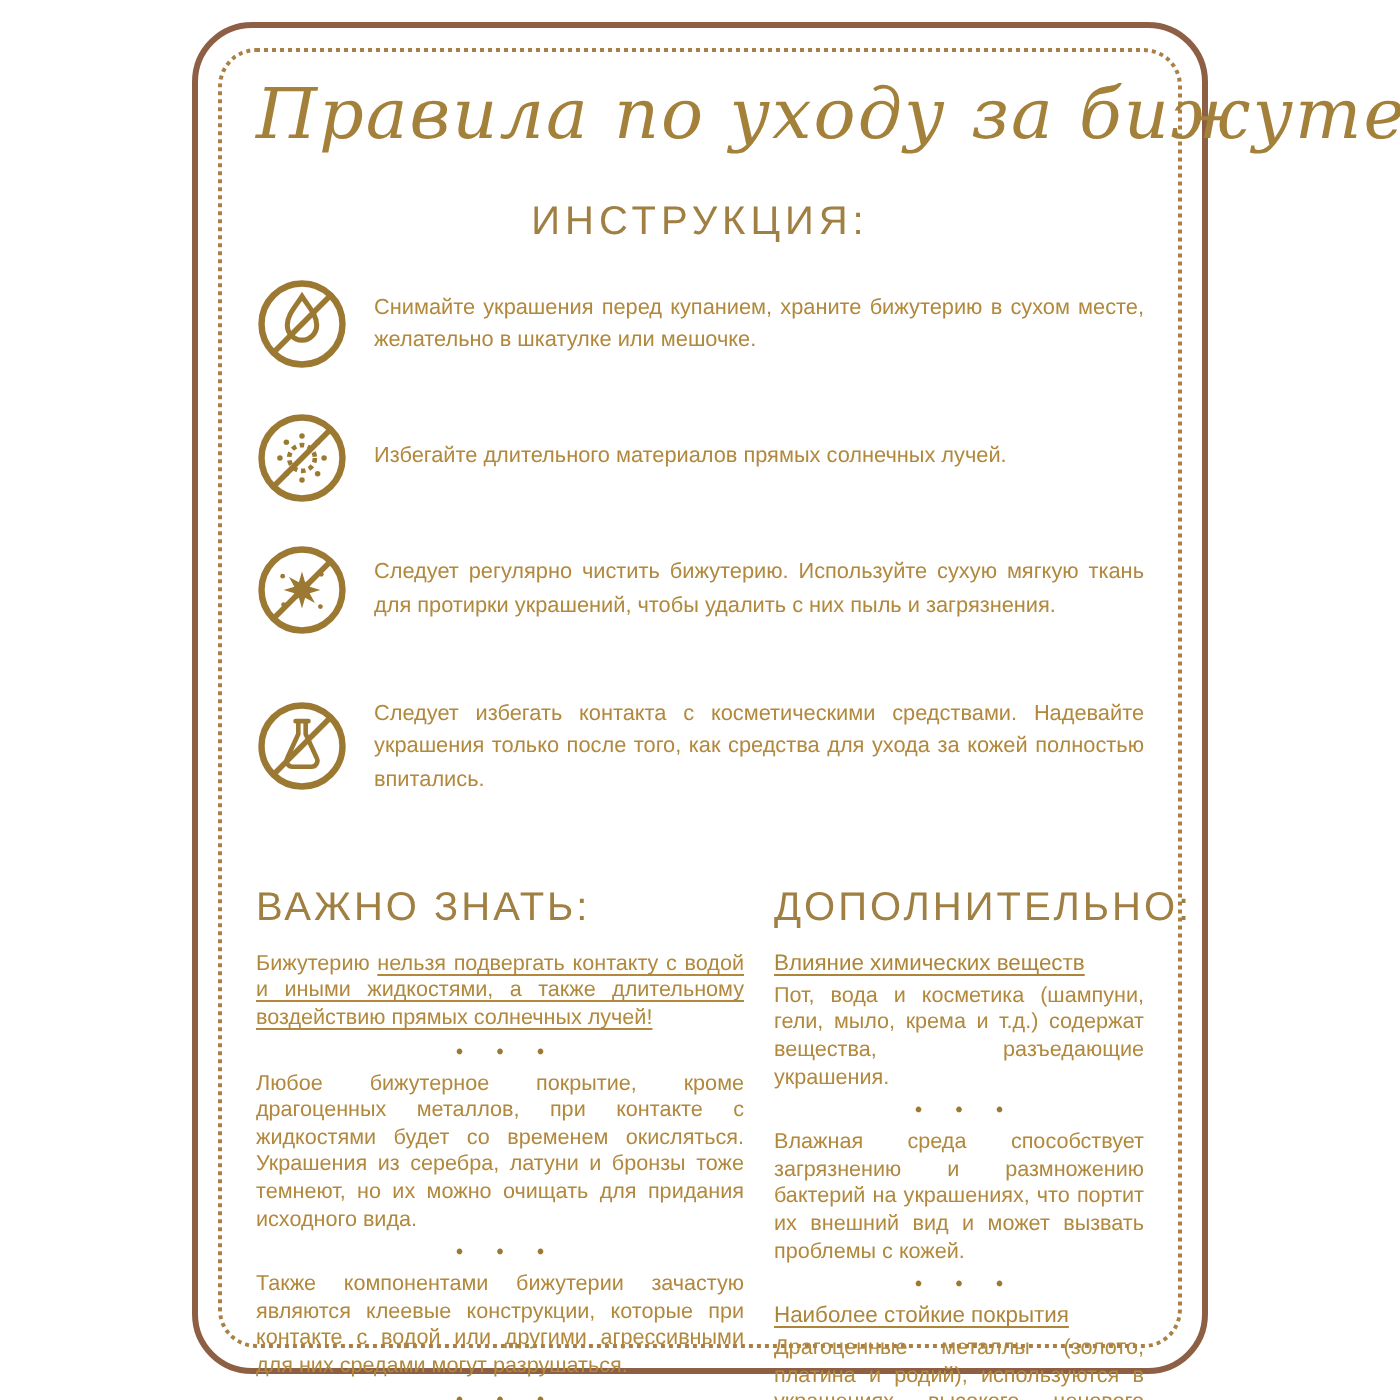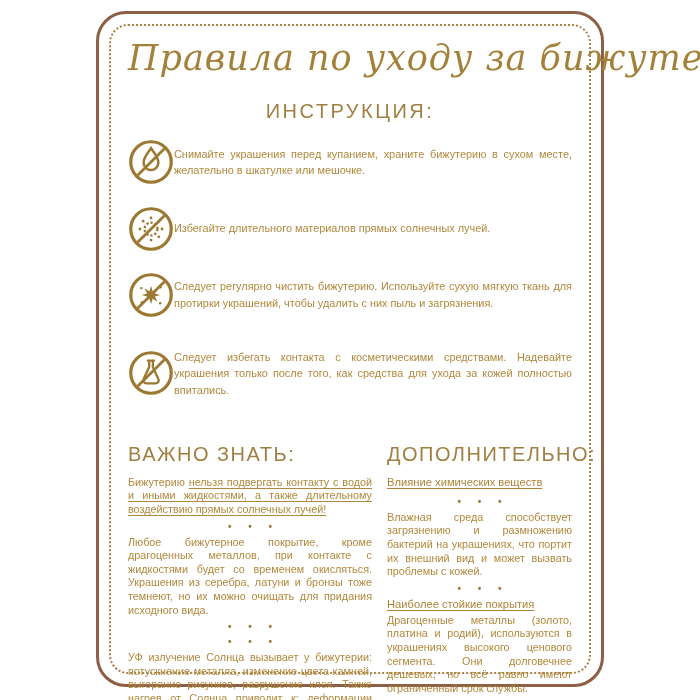--- a/index.html
+++ b/index.html
@@ -18,21 +18,21 @@
     white-space:nowrap;
   }
   .grad-line{
     height:2px;border:none;margin:5px 0 0 0;
     background:linear-gradient(90deg,#d6c69c 0%,#8c692c 22%,#9d7a35 60%,#f0e9d8 100%);
   }
   .section-heading{
     font-size:20px;letter-spacing:2.5px;color:#a07f42;text-align:center;
     margin:15px 0 6px;font-weight:400;
   }
-  .instr-item{display:flex;align-items:center;padding:6px 0;}
+  .instr-item{display:flex;align-items:center;gap:13px;padding:6px 0;}
   .instr-icon{flex:0 0 46px;width:46px;height:46px;}
   .instr-icon svg{display:block;width:46px;height:46px;}
   .instr-text{
     font-size:10.9px;line-height:1.5;color:#b1883c;text-align:justify;flex:1;
   }
   .item-divider{
     height:2px;border:none;margin:2px 0 2px 58px;
     background:linear-gradient(90deg,#e3d7b6 0%,#97742f 20%,#a07c36 75%,#efe8d6 100%);
   }
   .wide-divider{
@@ -136,29 +136,31 @@
     <div class="wide-divider"></div>
 
     <div class="columns">
 
       <div class="col-left">
         <div class="col-heading">ВАЖНО ЗНАТЬ:</div>
         <p class="body-par"><span>Бижутерию </span><span class="u">нельзя подвергать контакту с водой и иными жидкостями, а также длительному воздействию прямых солнечных лучей!</span></p>
         <div class="dots-sep">•  •  •</div>
         <p class="body-par">Любое бижутерное покрытие, кроме драгоценных металлов, при контакте с жидкостями будет со временем окисляться. Украшения из серебра, латуни и бронзы тоже темнеют, но их можно очищать для придания исходного вида.</p>
         <div class="dots-sep">•  •  •</div>
+        <p class="body-par">Также компонентами бижутерии зачастую являются клеевые конструкции, которые при контакте с водой или другими агрессивными для них средами могут разрушаться.</p>
         <div class="dots-sep">•  •  •</div>
         <p class="body-par">УФ излучение Солнца вызывает у бижутерии: потускнение металла, изменение цвета камней, выгорание рисунков, разрушение клея. Также нагрев от Солнца приводит к: деформации металла, трещинам в камнях и дефектам органических материалов (янтарь, жемчуг, коралл).</p>
       </div>
 
       <div class="col-right">
         <div class="col-heading">ДОПОЛНИТЕЛЬНО:</div>
 
         <div>
           <p class="subhead">Влияние химических веществ</p>
+          <p class="body-par">Пот, вода и косметика (шампуни, гели, мыло, крема и т.д.) содержат вещества, разъедающие украшения.</p>
         </div>
         <div class="dots-sep">•  •  •</div>
 
         <div>
           <p class="body-par">Влажная среда способствует загрязнению и размножению бактерий на украшениях, что портит их внешний вид и может вызвать проблемы с кожей.</p>
         </div>
         <div class="dots-sep">•  •  •</div>
 
         <div>
           <p class="subhead">Наиболее стойкие покрытия</p>

